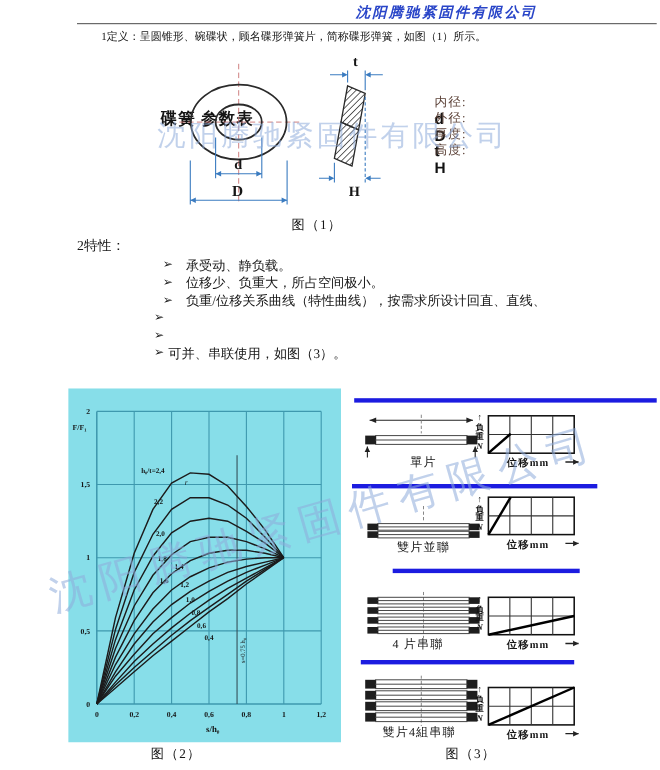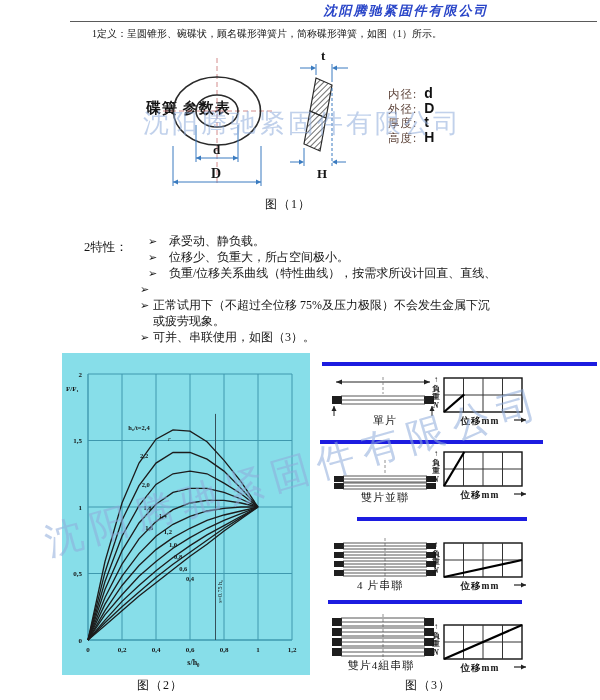--- a/index.html
+++ b/index.html
@@ -5,29 +5,29 @@
   html,body{margin:0;padding:0;}
   .page{position:relative;width:600px;height:700px;background:#ffffff;overflow:hidden;
         font-family:"Liberation Serif","DejaVu Serif",serif;color:#151515;}
   .abs{position:absolute;}
   .header-company{top:2px;left:300px;width:212px;text-align:center;font-size:13px;font-weight:bold;
         font-style:italic;color:#2945c8;letter-spacing:2px;white-space:nowrap;}
   .header-rule{top:21px;left:70px;width:527px;height:0;border-top:1.6px solid #5a5a5a;}
   .definition{top:26px;left:92px;width:470px;font-size:10px;line-height:15px;}
   .fig1-title{top:55px;left:146px;font-size:15px;font-weight:bold;letter-spacing:1px;margin-top:44px;}
   .legend{top:85px;left:388px;}
-  .legend-row{display:flex;align-items:baseline;height:14.5px;}
+  .legend-row{display:flex;align-items:baseline;height:14.5px;flex-direction:column;}
   .legend-label{font-size:11.5px;color:#5c4238;letter-spacing:1px;}
   .legend-letter{font-size:14px;font-weight:bold;color:#111;margin-left:7px;
         font-family:"Liberation Sans","DejaVu Sans",sans-serif;}
   .caption{font-size:12px;letter-spacing:1px;text-align:center;}
   .cap1{top:196px;left:253px;width:70px;}
   .cap2{top:677px;left:125px;width:70px;}
   .cap3{top:677px;left:388px;width:80px;}
-  .features-heading{top:215px;left:84px;font-size:12.5px;margin-top:24px;}
+  .features-heading{top:215px;left:70px;font-size:12.5px;}
   .features-list{top:233px;left:140px;width:408px;font-size:12px;line-height:16px;}
   .feat-item{display:flex;}
   .feat-item.ind-a{margin-left:8px;}
   .feat-item.ind-a .bullet{width:21px;}
   .feat-item.ind-b .bullet{width:13px;}
   .bullet{flex:0 0 auto;font-size:11px;}
   .blue-bar{height:4px;background:#1c1ce0;}
   .row-label{position:absolute;font-size:11px;font-weight:normal;letter-spacing:1px;
         text-align:center;white-space:nowrap;}
   .watermark{position:absolute;color:rgba(142,172,218,0.55);pointer-events:none;white-space:nowrap;}
@@ -126,24 +126,20 @@
         <span class="bullet">➢</span>
         <div>
           <div>负重/位移关系曲线（特性曲线），按需求所设计回直、直线、</div>
         </div>
       </div>
       <div class="feat-item ind-b">
         <span class="bullet">➢</span>
       </div>
       <div class="feat-item ind-b">
         <span class="bullet">➢</span>
-        <div>
-          <div>正常试用下（不超过全位移 75%及压力极限）不会发生金属下沉</div>
-          <div>或疲劳现象。</div>
-        </div>
       </div>
       <div class="feat-item ind-b">
         <span class="bullet">➢</span>
         <div>
           <div>可并、串联使用，如图（3）。</div>
         </div>
       </div>
     </div>
 
   <svg class="abs" style="top:353px;left:62px;" width="248" height="322" id="fig2-svg">

